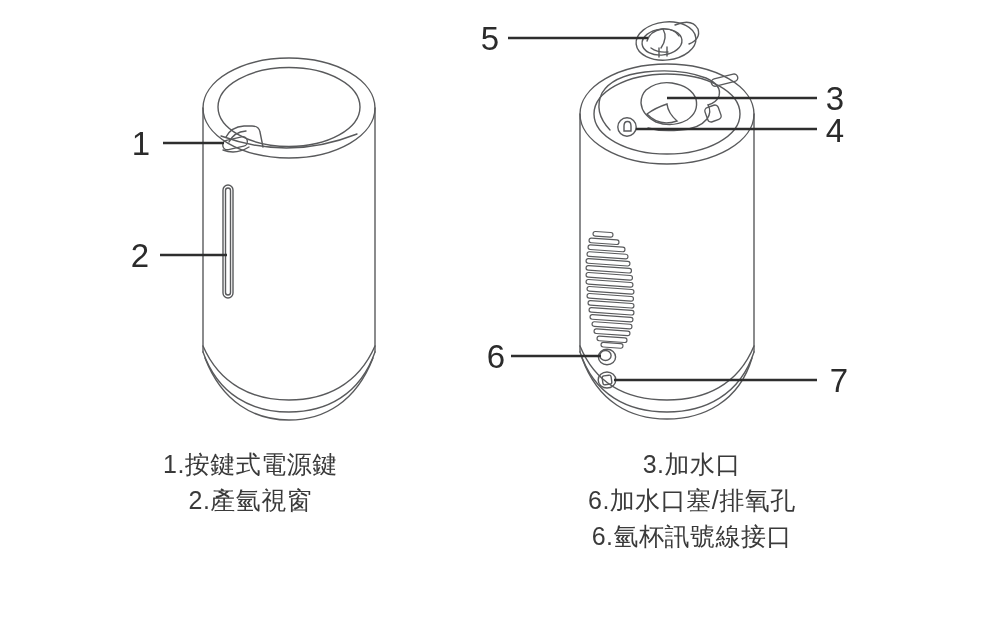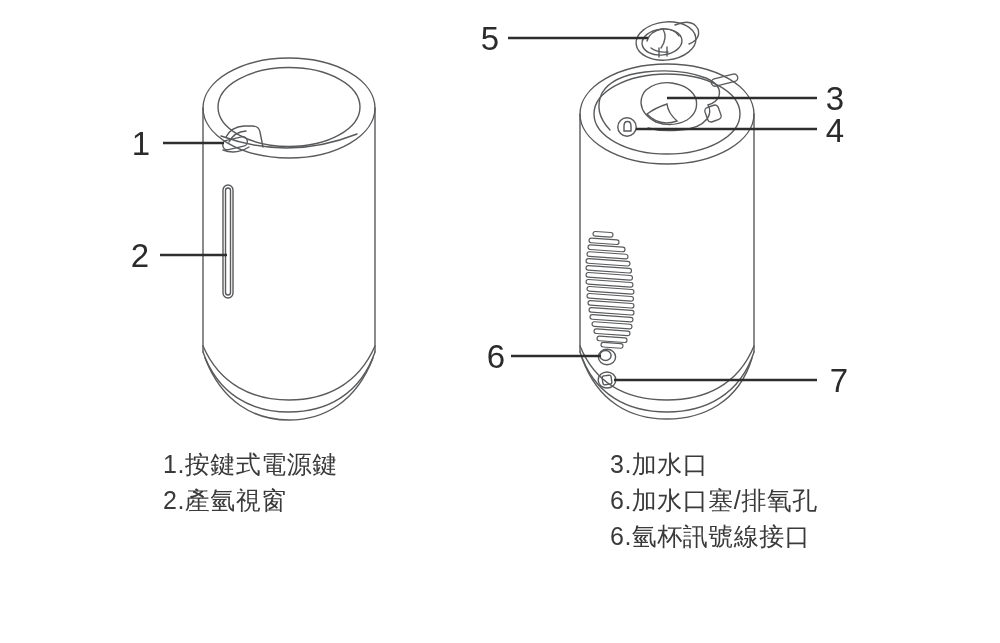--- a/index.html
+++ b/index.html
@@ -3,22 +3,22 @@
 <meta charset="utf-8">
 <style>
   html,body{margin:0;padding:0;background:#ffffff;}
   .stage{
     position:relative;width:1000px;height:643px;background:#ffffff;overflow:hidden;
     font-family:"Liberation Sans","DejaVu Sans",sans-serif;
   }
   .art{position:absolute;left:0;top:0;}
   .legend{position:absolute;color:#3a3a3a;font-size:25px;line-height:36px;letter-spacing:0.5px;}
   .legend-left{left:163px;top:446px;}
-  .legend-right{left:610px;top:446px;}
-  .legend div{white-space:nowrap;}
+  .legend-right{left:588px;top:446px;}
+  .legend div{white-space:nowrap;text-align:center;}
 </style>
 </head>
 <body>
 
 <div class="stage">
 
   <svg class="art" width="1000" height="643" viewBox="0 0 1000 643">
 
     <g stroke="#595a5c" stroke-width="1.4" fill="none" stroke-linecap="round">
 

